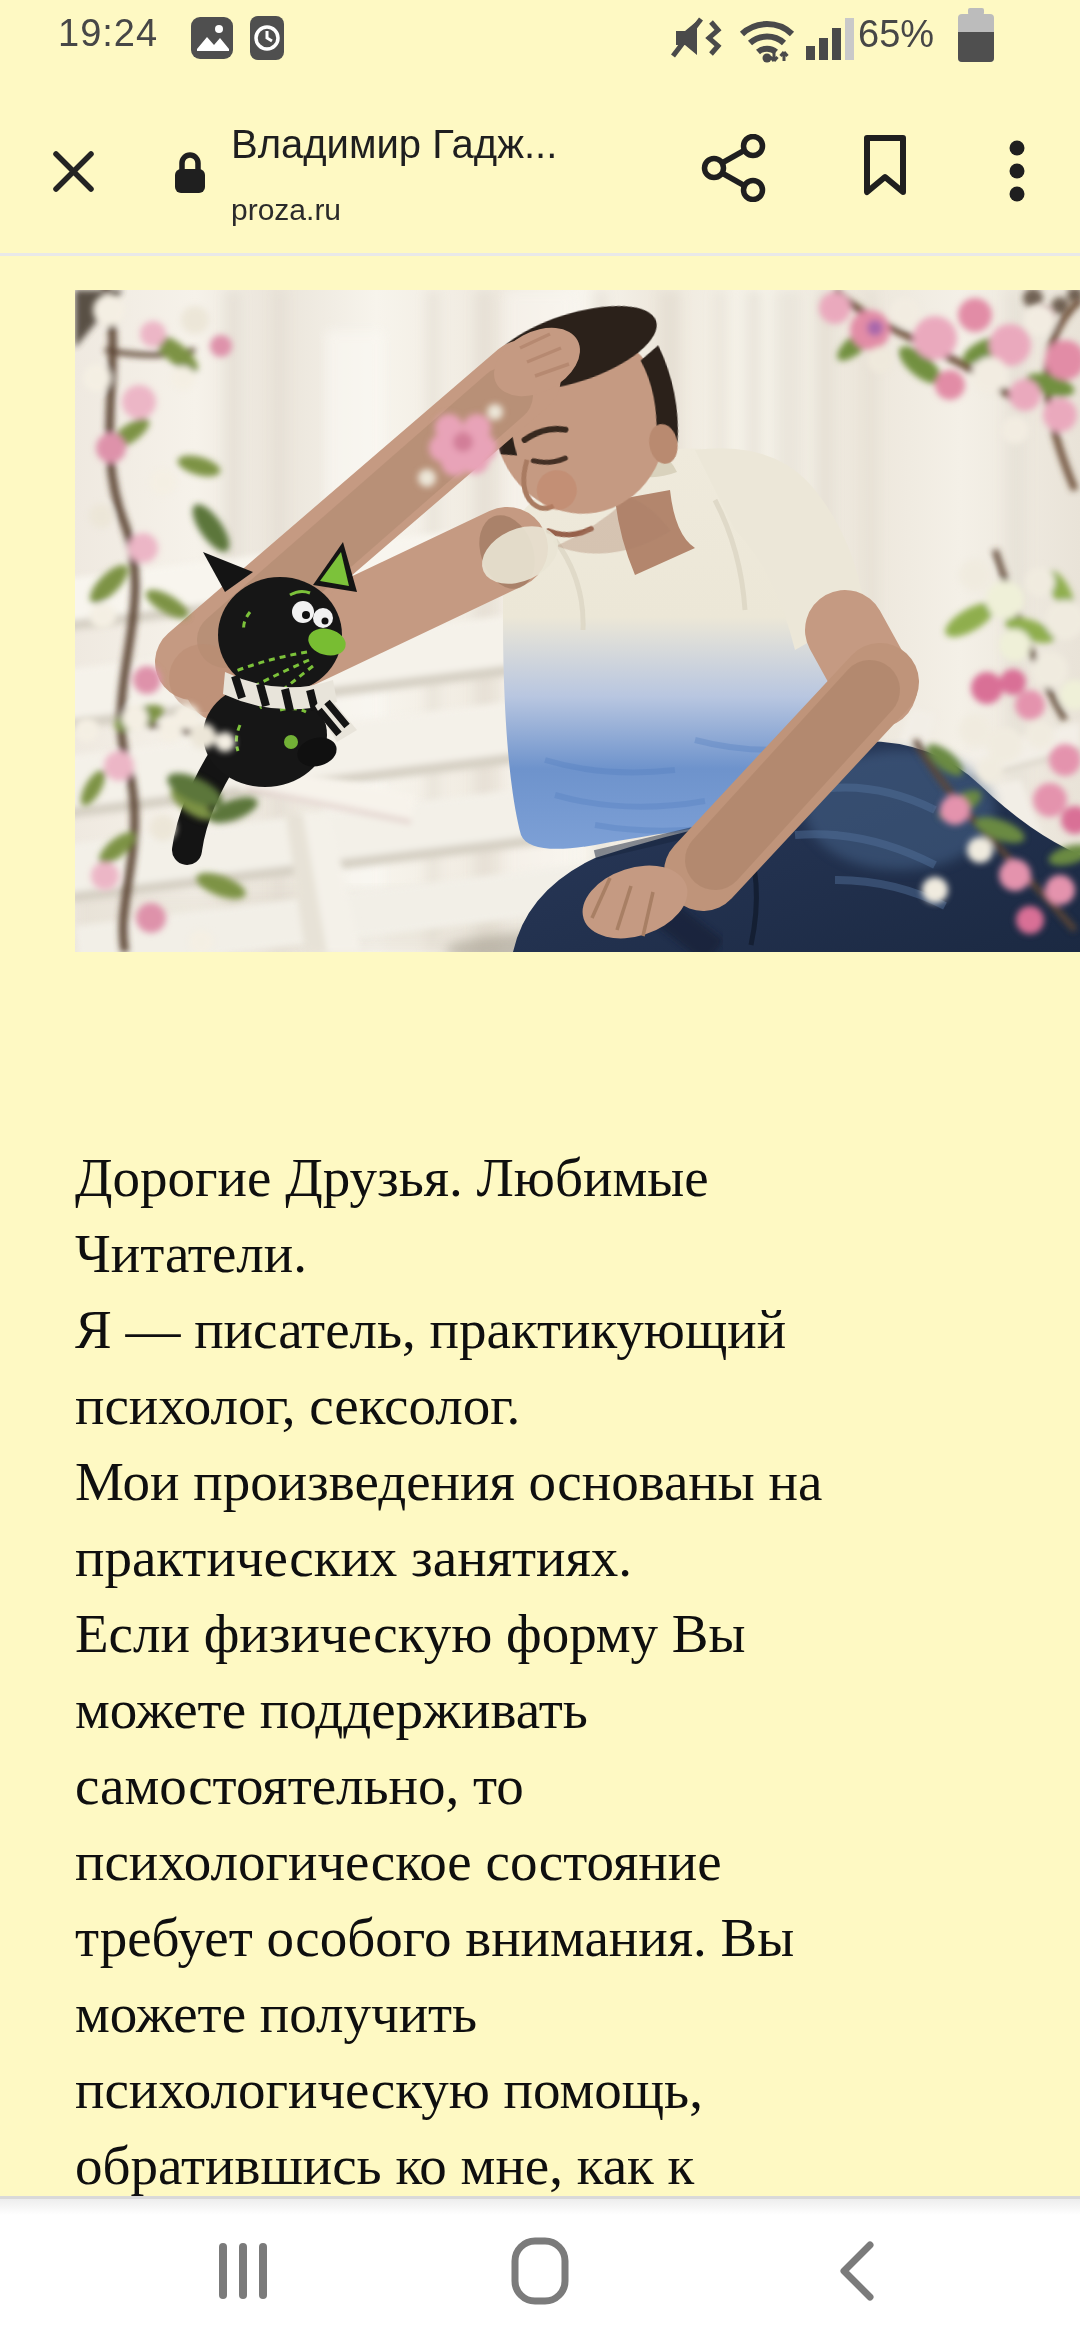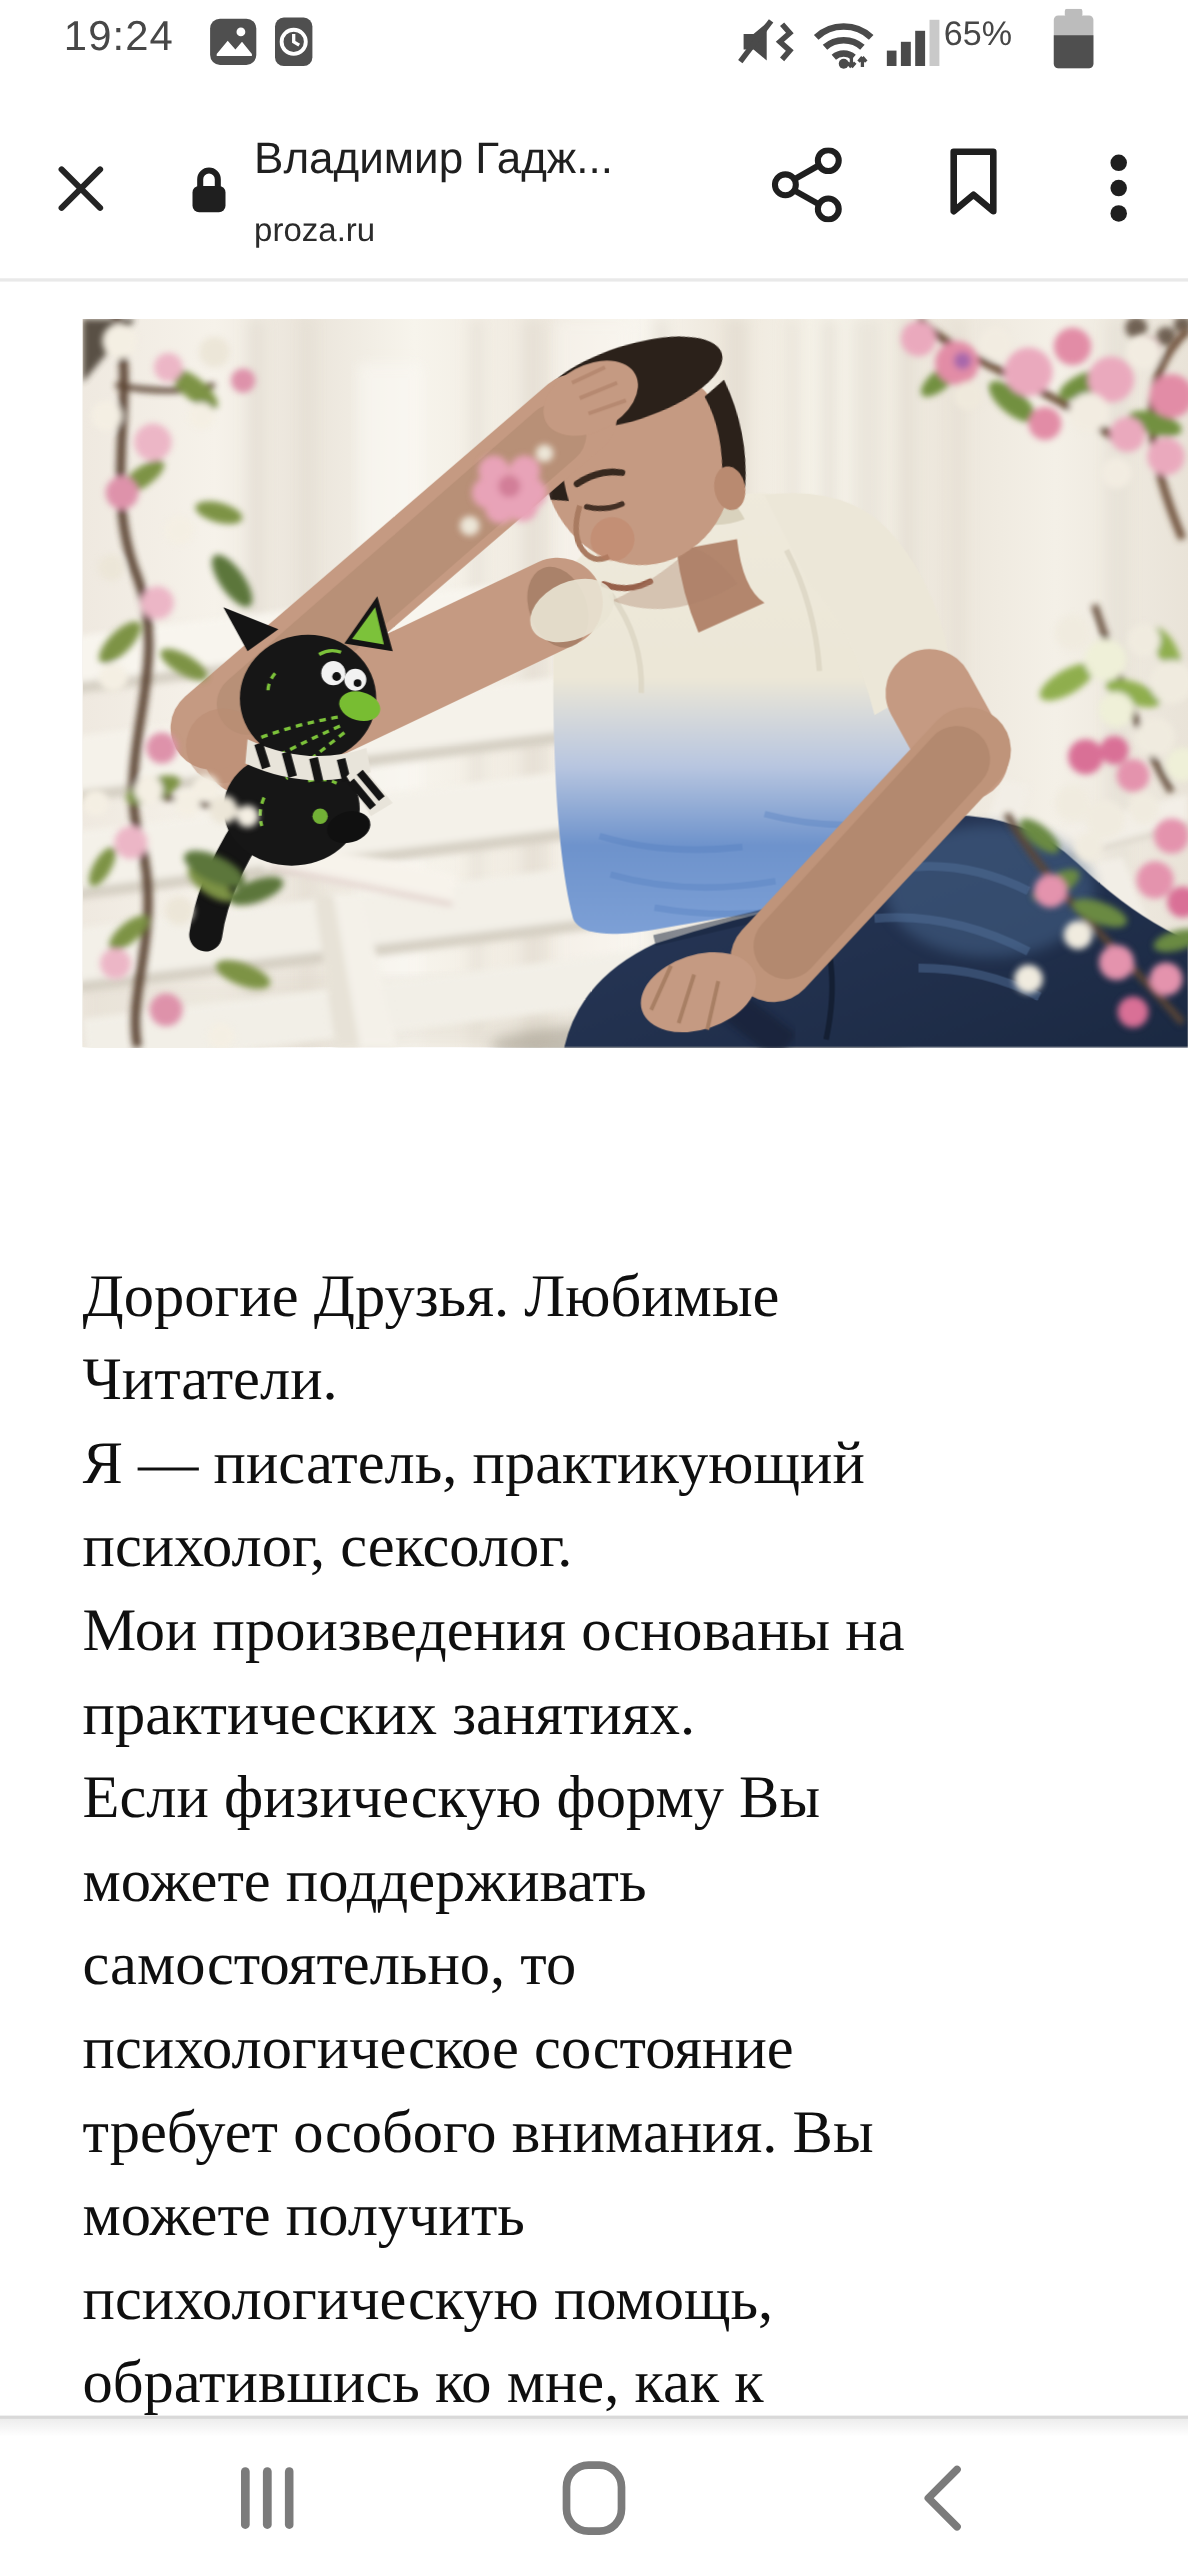--- a/index.html
+++ b/index.html
@@ -1,22 +1,22 @@
 <!DOCTYPE html>
 <html><head>
 <meta charset="utf-8">
 <style>
   html,body{margin:0;padding:0;background:#888;}
-  .screen{position:relative;width:1080px;height:2340px;background:#ffffff;overflow:hidden;
+  .screen{position:relative;width:1080px;height:2340px;background:#fef9c3;overflow:hidden;
           font-family:"Liberation Sans",sans-serif;}
   .abs{position:absolute;}
 
   
   .time{left:58px;top:12px;font-size:38px;color:#474747;letter-spacing:1px;}
-  .batt-pct{left:858px;top:13px;font-size:31px;color:#474747;}
+  .batt-pct{left:858px;top:13px;font-size:38px;color:#474747;}
 
   
   .tb-title{left:231px;top:122px;font-size:40px;color:#1f1f1f;white-space:nowrap;}
   .tb-url{left:231px;top:193px;font-size:30px;color:#2b2b2b;}
   .tb-divider{left:0;top:253px;width:1080px;height:3px;background:#e9e9e9;}
 
   
   .photo{left:75px;top:290px;width:1005px;height:662px;overflow:hidden;background:#efebe3;}
 
   

